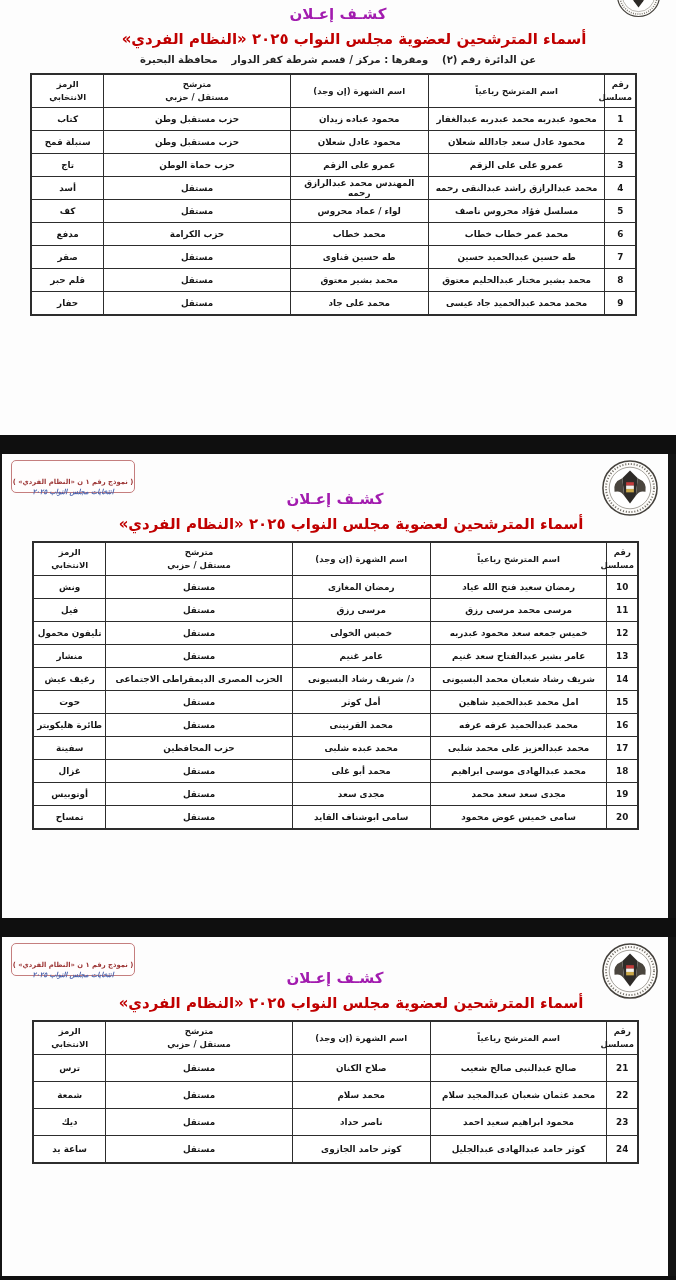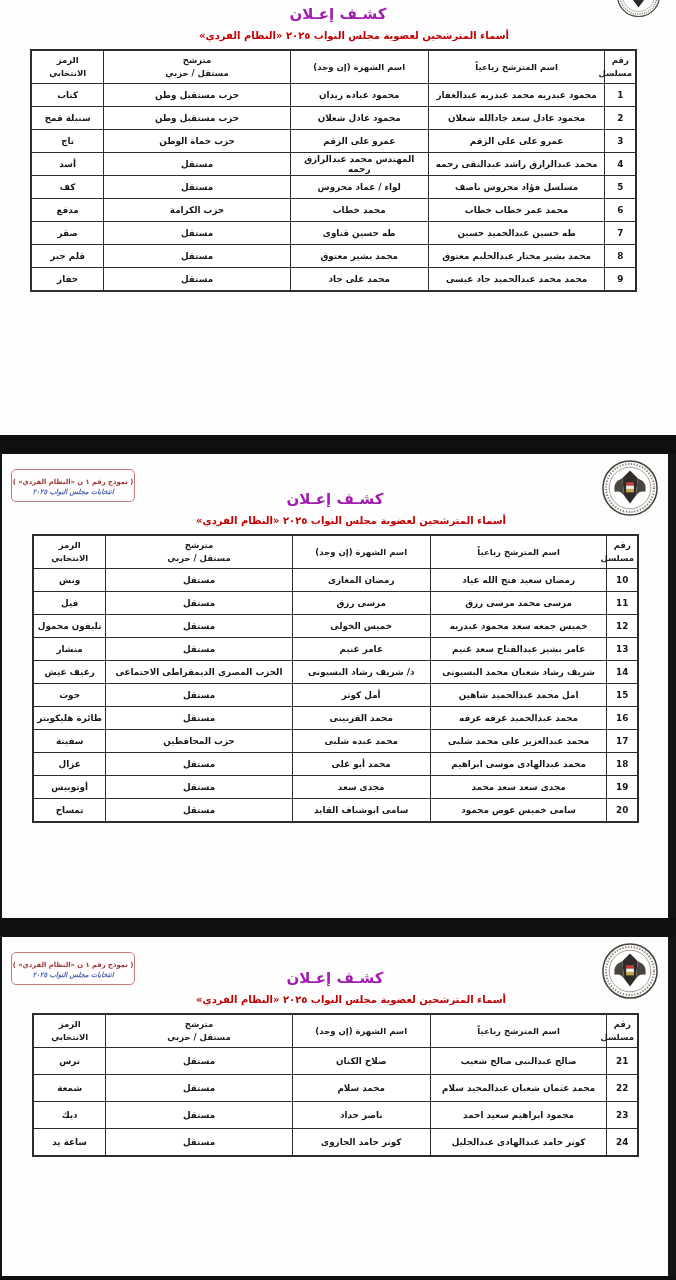--- a/index.html
+++ b/index.html
@@ -30,21 +30,21 @@
   .doc-title{
     margin:0;text-align:center;direction:rtl;
     font-size:15px;font-weight:bold;color:#a21caf;
     letter-spacing:0.5px;
   }
   .page1 .doc-title{padding-top:5px;}
   .page2 .doc-title{padding-top:36px;}
   .page3 .doc-title{padding-top:32px;}
   .doc-subtitle{
     margin-top:7px;text-align:center;direction:rtl;
-    font-size:10px;font-weight:bold;color:#c00000;margin-left:32px;
+    font-size:15px;font-weight:bold;color:#c00000;margin-left:32px;
   }
   .district-line{
     margin-top:6px;text-align:center;direction:rtl;
     font-size:10px;font-weight:bold;color:#222;
     white-space:pre;
   }
 
   table.roster{
     border-collapse:collapse;
     width:607px;
@@ -74,23 +74,22 @@
   .col-name{width:29.8%;}
   .col-shohra{width:23%;}
   .col-party{width:31.5%;}
   .col-symbol{width:11.5%;}
   td.col-serial{font-size:9.5px;direction:ltr;}
 
   .stamp{
     position:absolute;top:6px;left:9px;
     width:124px;height:33px;
     border:1px solid #c57e7e;border-radius:5px;
-    text-align:center;padding-top:8px;box-sizing:border-box;
+    text-align:center;padding-top:17px;box-sizing:border-box;
     background:#fffdfd;
-    margin-top:9px;
   }
   .stamp-line1{font-size:6.8px;font-weight:bold;color:#9c3434;direction:rtl;}
   .stamp-line2{font-size:6.8px;font-weight:bold;color:#4a63ad;direction:rtl;margin-top:2px;font-style:italic;}
 
   .emblem{position:absolute;top:5px;right:9px;width:58px;height:58px;}
   .cut-emblem{position:absolute;top:-27px;right:15px;width:45px;height:45px;}
   .bottom-strip{position:absolute;top:1276px;left:0;width:676px;height:4px;background:#0f0f0f;}
 </style>
 </head>
 <body>
@@ -106,20 +105,21 @@
         <path d="M30 12 L38 20 L36 38 L30 46 L24 38 L22 20 Z" fill="#2e2b28"></path>
         <path d="M22 20 Q12 24 14 34 Q20 32 24 38 Z" fill="#4a453e"></path>
         <path d="M38 20 Q48 24 46 34 Q40 32 36 38 Z" fill="#4a453e"></path>
         <rect x="26" y="24" width="8" height="3.5" fill="#c43b3b"></rect>
         <rect x="26" y="27.5" width="8" height="3.5" fill="#f4f2ee"></rect>
         <rect x="26" y="31" width="8" height="3.5" fill="#caa84a"></rect>
       </svg>
     </div>
     <h1 class="doc-title">كشـف إعـلان</h1>
     <div class="doc-subtitle">أسماء المترشحين لعضوية مجلس النواب ٢٠٢٥ «النظام الفردي»</div>
+    <div class="district-line">عن الدائرة رقم (٢)    ومقرها : مركز / قسم شرطة كفر الدوار    محافظة البحيرة</div>
     <table class="roster t1" dir="rtl">
       <thead>
         <tr>
           <th class="col-serial">رقم
 مسلسل</th>
           <th class="col-name">اسم المترشح رباعياً</th>
           <th class="col-shohra">اسم الشهرة (إن وجد)</th>
           <th class="col-party">مترشح
 مستقل / حزبي</th>
           <th class="col-symbol">الرمز

